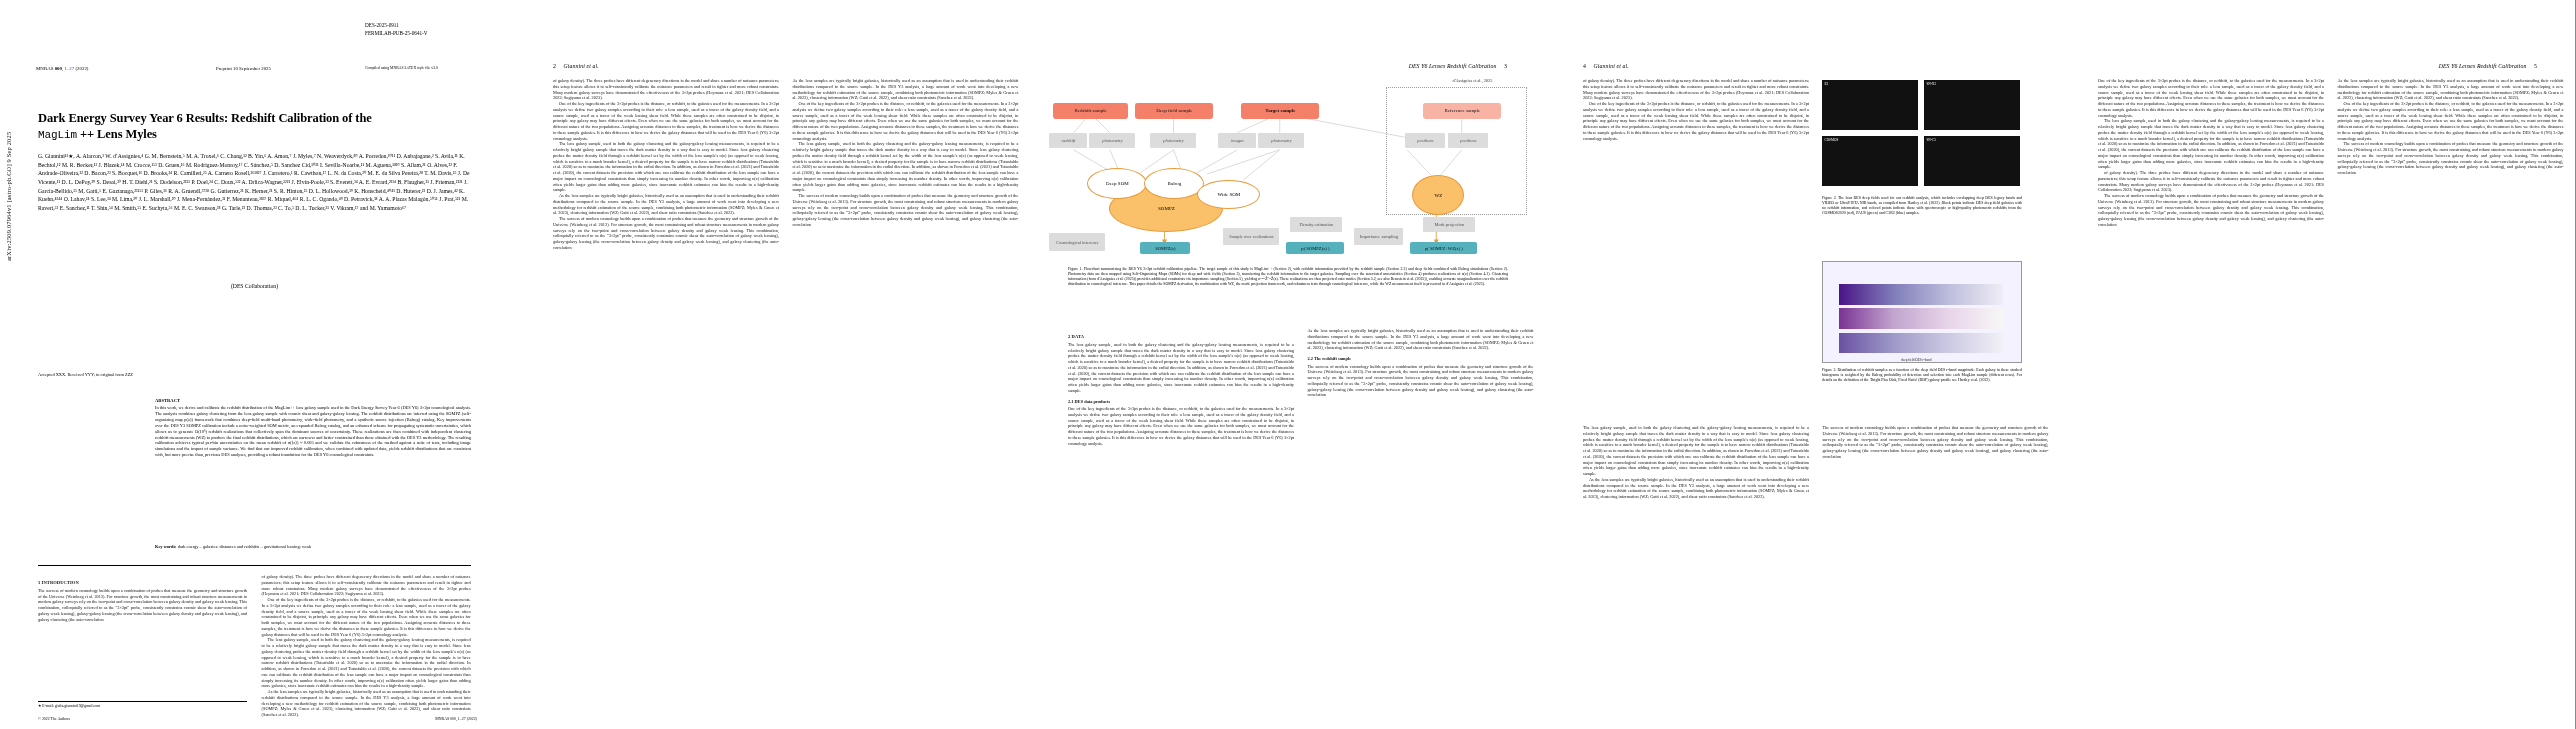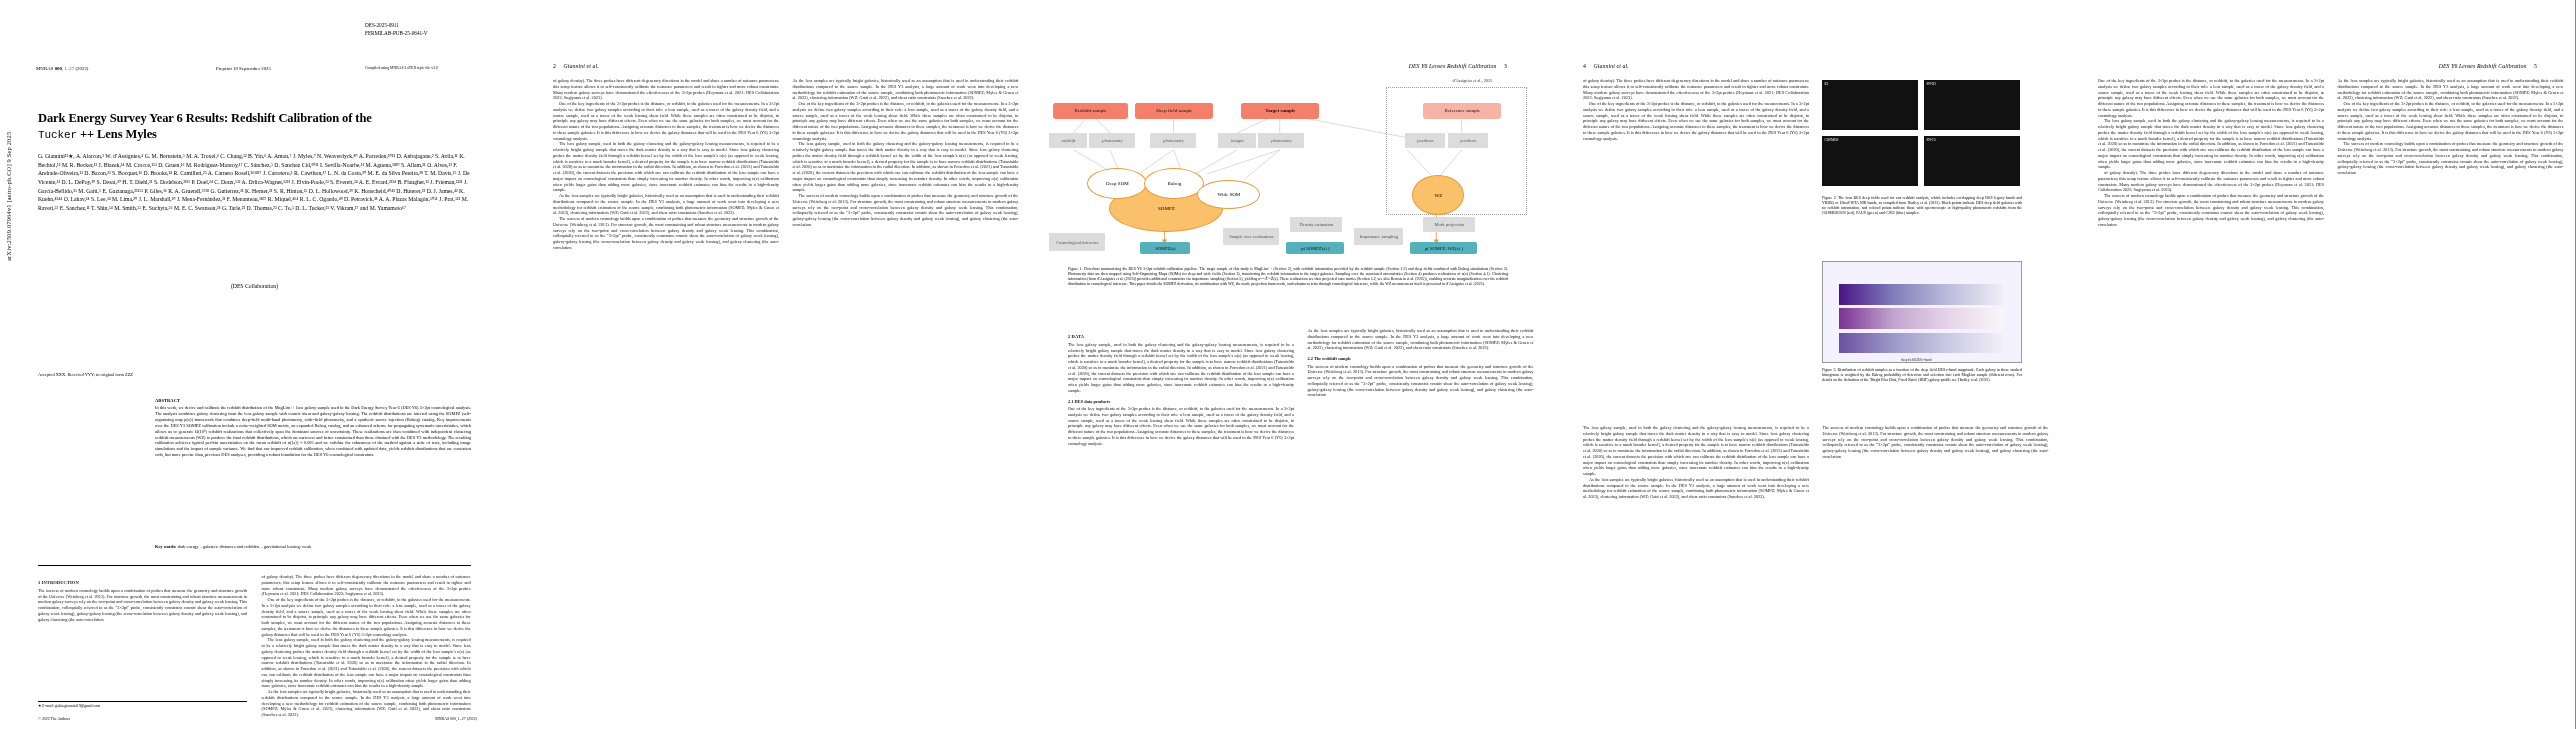--- a/index.html
+++ b/index.html
@@ -261,21 +261,21 @@
     </div>
 
     <div class="mnras-line">
       <span>MNRAS </span><b>000</b>, <span class="lnk">1–27</span> <span>(2022)</span>
     </div>
     <div class="preprint-line">Preprint 10 September 2025</div>
     <div class="compiled-line">Compiled using MNRAS LᴀTEX style file v3.0</div>
 
     <h1 class="paper-title">
       <span>Dark Energy Survey Year 6 Results: Redshift Calibration of the</span><br>
-      <span class="mono">Tucker</span>
+      <span class="mono">MagLim</span>
       <span>++ Lens Myles</span>
     </h1>
 
     <div class="authors">G. Giannini¹²★, A. Alarcon,³ W. d’Assignies,⁴ G. M. Bernstein,⁵ M. A. Troxel,⁶ C. Chang,¹² B. Yin,⁶ A. Amon,⁷ J. Myles,⁷ N. Weaverdyck,⁸⁹ A. Porredon,¹⁰¹¹ D. Anbajagane,² S. Avila,¹¹ K. Bechtol,¹² M. R. Becker,¹³ J. Blazek,¹⁴ M. Crocce,¹⁵³ D. Gruen,¹⁶ M. Rodriguez-Monroy,¹⁷ C. Sánchez,⁵ D. Sanchez Cid,¹⁰¹¹ I. Sevilla-Noarbe,¹¹ M. Aguena,¹⁸¹⁹ S. Allam,²¹ O. Alves,²² F. Andrade-Oliveira,²² D. Bacon,²³ S. Bocquet,¹⁶ D. Brooks,²⁴ R. Camilleri,²⁵ A. Carnero Rosell,²⁶¹⁸²⁷ J. Carretero,¹ R. Cawthon,¹⁷ L. N. da Costa,²⁰ M. E. da Silva Pereira,²⁸ T. M. Davis,²⁵ J. De Vicente,¹¹ D. L. DePoy,²⁹ S. Desai,³⁰ H. T. Diehl,²¹ S. Dodelson,²²³¹ P. Doel,²⁴ C. Doux,⁵³² A. Drlica-Wagner,¹²²¹ J. Elvin-Poole,³³ S. Everett,³⁴ A. E. Evrard,²²³⁴ B. Flaugher,²¹ J. Frieman,²¹²¹ J. García-Bellido,³⁵ M. Gatti,⁵ E. Gaztanaga,²³¹⁵³ P. Giles,³⁶ R. A. Gruendl,³⁷³⁸ G. Gutierrez,²¹ K. Herner,²¹ S. R. Hinton,²⁵ D. L. Hollowood,³⁹ K. Honscheid,⁴⁰⁴¹ D. Huterer,²² D. J. James,⁴² K. Kuehn,⁴³⁴⁴ O. Lahav,²⁴ S. Lee,³⁴ M. Lima,²⁰ J. L. Marshall,²⁹ J. Mena-Fernández,³¹ F. Menanteau,³⁸³⁷ R. Miquel,⁴⁶⁴ R. L. C. Ogando,⁴⁹ D. Petravick,³⁸ A. A. Plazas Malagón,⁵⁰⁵¹ J. Prat,⁵²¹ M. Raveri,⁵³ E. Sanchez,¹¹ T. Shin,⁵⁴ M. Smith,⁵⁵ E. Suchyta,⁵⁶ M. E. C. Swanson,³⁸ G. Tarle,²² D. Thomas,²³ C. To,⁵ D. L. Tucker,²¹ V. Vikram,¹⁷ and M. Yamamoto⁶⁷</div>
     <div class="collab">(DES Collaboration)</div>
 
     <div class="accepted">Accepted XXX. Received YYY; in original form ZZZ</div>
 
     <div class="abstract">
       <span class="lbl">ABSTRACT</span>

